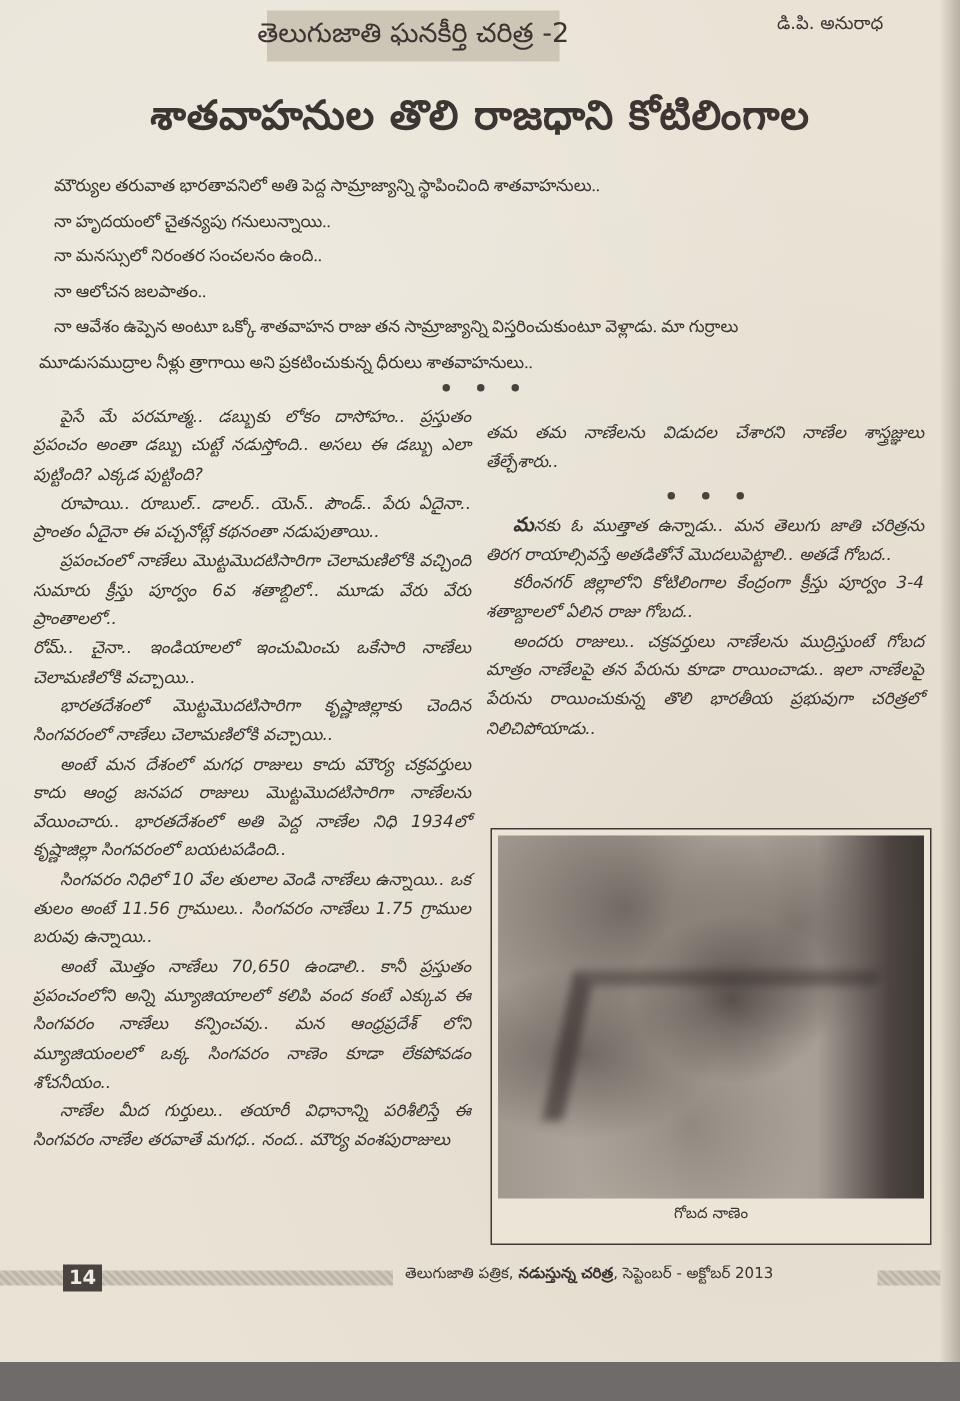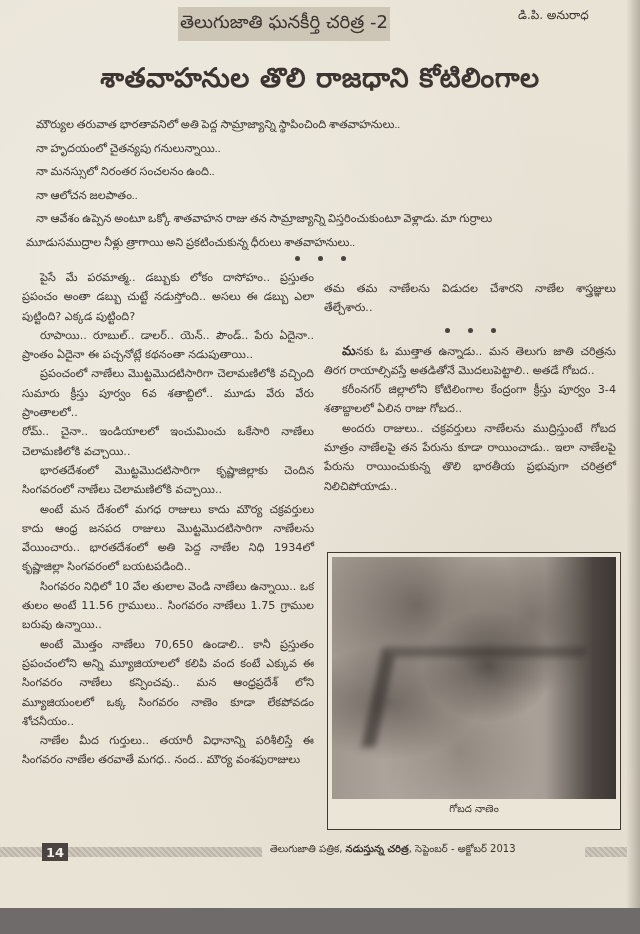--- a/index.html
+++ b/index.html
@@ -16,21 +16,21 @@
     background: #e9e3d6;
     background-image:
       radial-gradient(ellipse at 20% 30%, rgba(255,255,255,0.25), transparent 60%),
       radial-gradient(ellipse at 80% 70%, rgba(190,180,160,0.18), transparent 60%);
   }
   .page-edge {
     position: absolute; right: 0; top: 0; width: 14px; height: 908px;
     background: linear-gradient(to right, rgba(120,112,100,0), rgba(120,112,100,0.45));
   }
   .series-band {
-    position: absolute; left: 178px; top: 7px; width: 212px; height: 34px;
+    position: absolute; left: 178px; top: 7px; width: 195px; height: 34px;
     background: #cdc5b5;
     display: flex; align-items: center; justify-content: center;
     font-size: 18px; color: #3b3430; white-space: nowrap;
   }
   .author {
     position: absolute; left: 518px; top: 8px;
     font-size: 12px; color: #3b3430; white-space: nowrap;
   }
   .headline {
     position: absolute; left: 0; top: 62px; width: 640px; text-align: center;
@@ -49,21 +49,21 @@
     font-size: 10px; line-height: 14px; color: #3a3430;
   }
   .dots span { display: inline-block; width: 5px; height: 5px; border-radius: 50%; background: #4a423d; }
   .dots-intro { position: absolute; left: 270px; top: 256px; width: 100px; }
   .col {
     position: absolute; top: 268px; width: 292px;
     font-size: 11.2px; line-height: 19.3px; text-align: justify;
   }
   .col-left { left: 22px; }
   .col-right { left: 324px; width: 292px; margin-top: 11px; }
-  .col p { margin: 0; }
+  .col p { margin: 0; font-style: italic; }
   .col p.ind { text-indent: 18px; }
   .col .dots { margin: 10px 0 8px 0; }
   .dropcap { font-weight: bold; font-size: 13px; }
   .figure {
     position: absolute; left: 327px; top: 552px; width: 292px; height: 276px;
     border: 1px solid #3f3833; background: #ebe5d8;
   }
   .photo {
     position: absolute; left: 4px; top: 4px; width: 284px; height: 242px;
     background:

